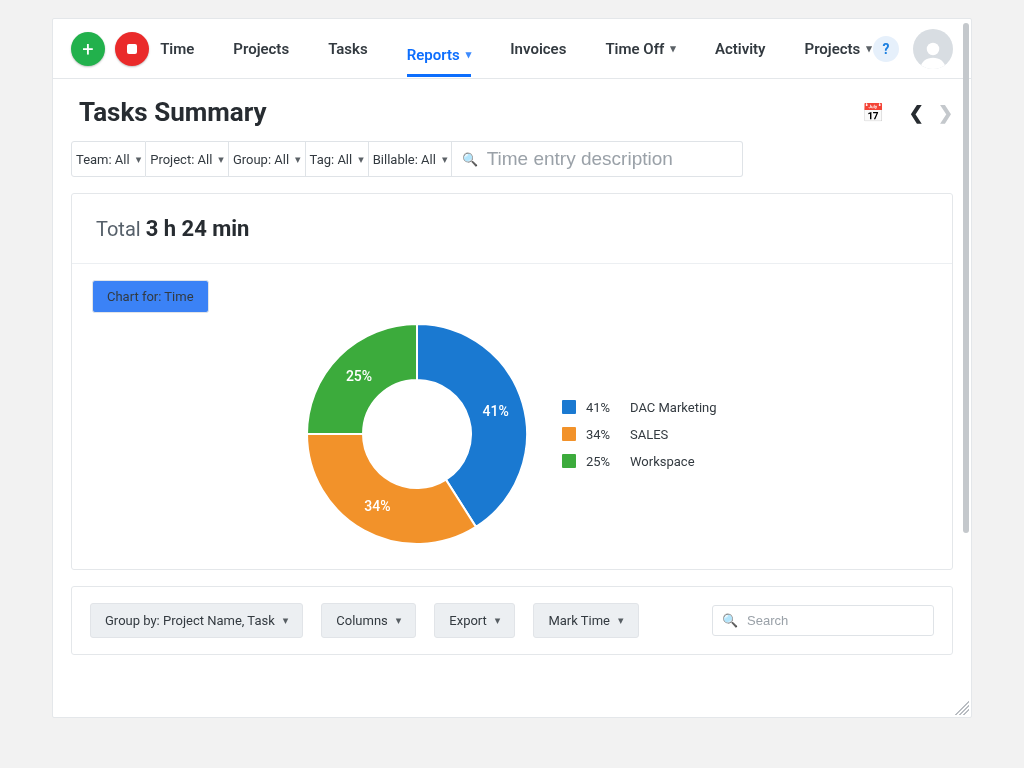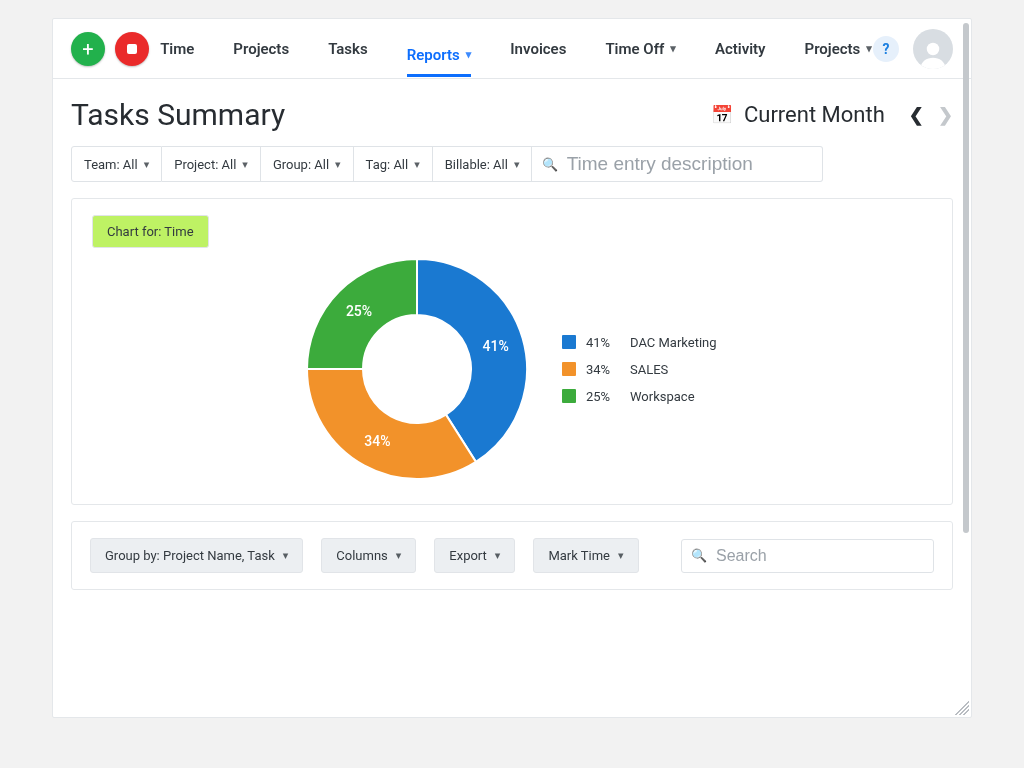--- a/index.html
+++ b/index.html
@@ -80,36 +80,36 @@
     display: flex; align-items: flex-end; justify-content: center;
     overflow: hidden;
   }
   .avatar svg { width: 30px; height: 30px; fill: #fff; }
 
   
   .page-title-row {
     display: flex; align-items: center;
     padding: 18px 18px 14px 18px;
   }
-  .page-title { font-size: 30px; font-weight: 400; color: #272c31; flex: 1; }
+  .page-title { font-size: 26px; font-weight: 700; color: #272c31; flex: 1; margin-left: 8px; }
   .date-range { display: flex; align-items: center; gap: 10px; font-size: 22px; color: #272c31; }
   .date-range .cal-icon { font-size: 18px; }
   .date-nav { display: flex; gap: 14px; margin-left: 14px; }
   .date-nav span { font-size: 18px; font-weight: 700; cursor: pointer; }
   .date-nav .muted { color: #c4c8cc; }
 
   
   .filter-bar {
     display: flex;
     gap: 0;
     padding: 0 18px 16px 18px;
   }
   .filter-pill {
     border: 1px solid #dfe3e7;
-    padding: 8px 12px;
+    padding: 8px 4px;
     font-size: 13px;
     display: flex; align-items: center; gap: 6px;
     cursor: pointer;
     background: #fff;
   }
   .filter-pill + .filter-pill { border-left: none; }
   .filter-pill:first-child { border-top-left-radius: 3px; border-bottom-left-radius: 3px; }
   .search-pill {
     border: 1px solid #dfe3e7;
     border-left: none;
@@ -136,21 +136,21 @@
     padding: 22px 24px;
     border-bottom: 1px solid #eceff2;
     font-size: 20px;
     color: #56606a;
   }
   .total-row strong { color: #272c31; font-size: 22px; }
 
   .chart-area { padding: 16px 20px 20px 20px; }
   .chart-toggle {
     display: inline-block;
-    background: #bef264;
+    background: #3b82f6;
     border-radius: 3px;
     padding: 8px 14px;
     font-size: 13px;
     border: 1px solid #e1e4e8;
     cursor: default;
   }
 
   .chart-row {
     display: flex;
     align-items: center;
@@ -192,21 +192,21 @@
     cursor: pointer;
   }
   .search-box {
     margin-left: auto;
     border: 1px solid #dfe3e7;
     border-radius: 3px;
     padding: 7px 10px;
     display: flex; align-items: center; gap: 8px;
     min-width: 210px;
   }
-  .search-box input { border:none; outline:none; font-size:16px; width:100%; }
+  .search-box input { border:none; outline:none; font-size:13px; width:100%; }
   .search-box input::placeholder { color:#9aa1a8; }
 
 </style>
 </head>
 <body>
 
 <div class="app-shell">
   <div class="scrollbar-fake"></div>
   <div class="resize-grip"></div>
 
@@ -258,21 +258,20 @@
             <path d="M2 24c0-6 5-9 10-9s10 3 10 9"></path>
         </svg>
       </div>
     </div>
   </div>
 
   <div class="page-title-row">
     <div class="page-title">Tasks Summary</div>
     <div class="date-range">
       <span class="cal-icon">📅</span>
-      <span>Current Month</span>
       <div class="date-nav">
         <span>❮</span>
         <span class="muted">❯</span>
       </div>
     </div>
   </div>
 
   <div class="filter-bar">
     <div class="filter-pill">
       <span>Team: All</span>
@@ -294,20 +293,24 @@
       <span>Billable: All</span>
       <span class="chev">▾</span>
     </div>
     <div class="search-pill">
       <span class="mag">🔍</span>
       <input type="text" placeholder="Time entry description" style="">
     </div>
   </div>
 
   <div class="card">
+    <div class="total-row">
+      <span>Total</span> 
+      <strong>3 h 24 min</strong>
+    </div>
     <div class="chart-area">
       <div class="chart-toggle">
         <span>Chart for: Time</span>
       </div>
 
       <div class="chart-row">
         <div class="donut-wrap" id="donut"><svg viewBox="0 0 230 230">
               <path d="M 225 115 A 110 110 0 0 1 22.123928194778344 173.94094744768964 L 69.4062920228912 143.93464692886582 A 54 54 0 0 0 169 115 Z" fill="#1a79d1" stroke="#fff" stroke-width="2"></path>
               <path d="M 22.123928194778344 173.94094744768964 A 110 110 0 0 1 114.99999999999999 5 L 114.99999999999999 61 A 54 54 0 0 0 69.4062920228912 143.93464692886582 Z" fill="#f2922a" stroke="#fff" stroke-width="2"></path>
               <path d="M 114.99999999999999 5 A 110 110 0 0 1 225 114.99999999999997 L 169 114.99999999999999 A 54 54 0 0 0 114.99999999999999 61 Z" fill="#3cab3c" stroke="#fff" stroke-width="2"></path>

